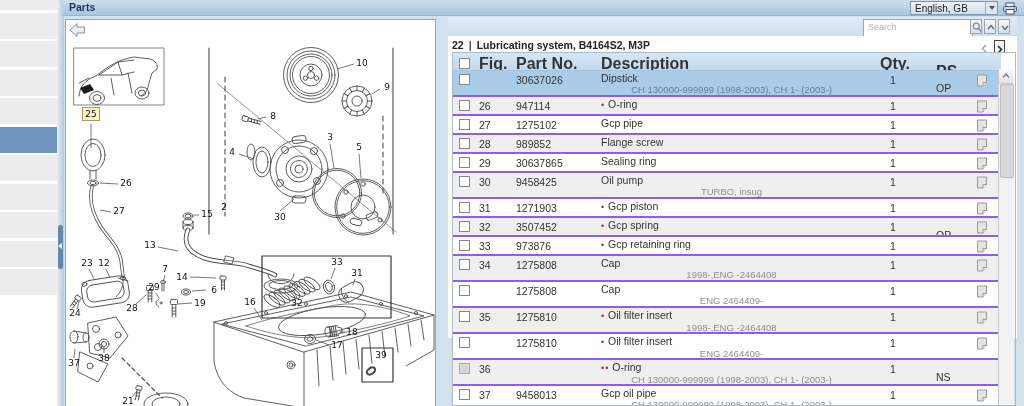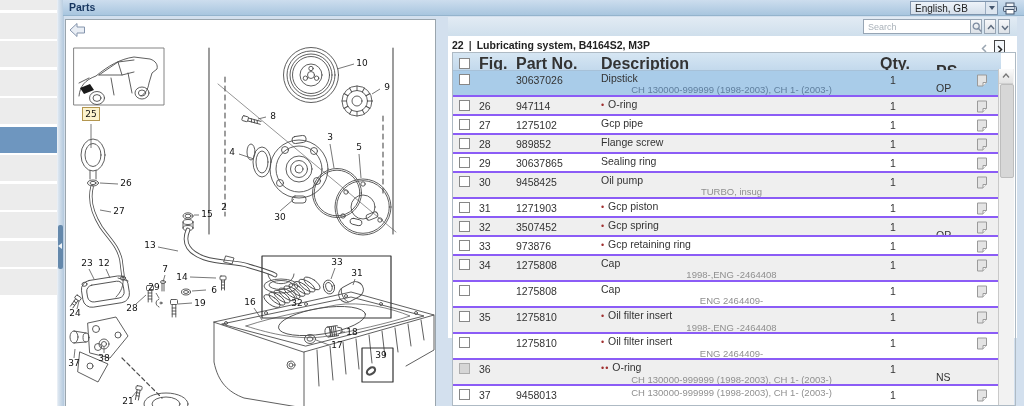--- a/index.html
+++ b/index.html
@@ -30,21 +30,21 @@
             border-bottom:3px solid transparent;border-right:4px solid #eef3f8;}
 
   
   .left-panel{position:absolute;left:65px;top:19px;width:371px;height:390px;background:#fff;
               border:1px solid #9aa5ad;box-sizing:border-box;}
   .left-panel svg{display:block;}
 
   
   .search-strip{position:absolute;left:448px;top:17px;width:569px;height:19px;background:linear-gradient(#e2ebf4,#cfdfec);}
   .search-input{position:absolute;left:415px;top:2px;width:104px;height:11px;border:1px solid #97a5b4;
-                font-size:9px;padding:1px 0 1px 4px;color:#333;font-family:"Liberation Sans",sans-serif;}
+                font-size:9px;padding:1px 0 18px 4px;color:#333;font-family:"Liberation Sans",sans-serif;}
   .search-input::placeholder{color:#aab2ba;}
   .sbtn{position:absolute;top:2px;width:12px;height:15px;background:linear-gradient(#f7f8fa,#dce1e7);
         border:1px solid #97a5b4;box-sizing:border-box;cursor:pointer;}
   .right-content{position:absolute;left:448px;top:36px;width:569px;height:302px;background:#fff;}
   .crumb{position:absolute;left:4px;top:3px;font-size:10.5px;font-weight:bold;color:#222;}
   .crumb .sep{margin:0 5px;color:#444;}
   .pgbtn{position:absolute;top:4px;width:11px;height:13px;box-sizing:border-box;cursor:pointer;}
   .pg-prev{right:26px;}
   .pg-next{right:12px;border:1px solid #444;background:#f3f7fb;}
 
@@ -634,20 +634,21 @@
               </div>
               <div class="c qty">1</div>
               <div class="c ps">NS</div>
               <div class="c ic"></div>
             </div>
             <div class="trow two">
               <div class="c cbc"><span class="cbx"></span></div>
               <div class="c fig">37</div>
               <div class="c part">9458013</div>
               <div class="c desc">
+                <div class="nm">Gcp oil pipe</div>
                 <div class="sub">CH 130000-999999 (1998-2003), CH 1- (2003-)</div>
               </div>
               <div class="c qty">1</div>
               <div class="c ps"></div>
               <div class="c ic"><svg width="12" height="13" viewBox="0 0 12 13">
                   <path d="M1.5,1 h9 v7.5 l-3.5,3.5 h-5.5 z" fill="#e4e4e4" stroke="#9a9a9a"></path>
                   <path d="M10.5,8.5 h-3.5 v3.5" fill="#f7f7f7" stroke="#9a9a9a"></path>
                 </svg></div>
             </div>
           </div>

